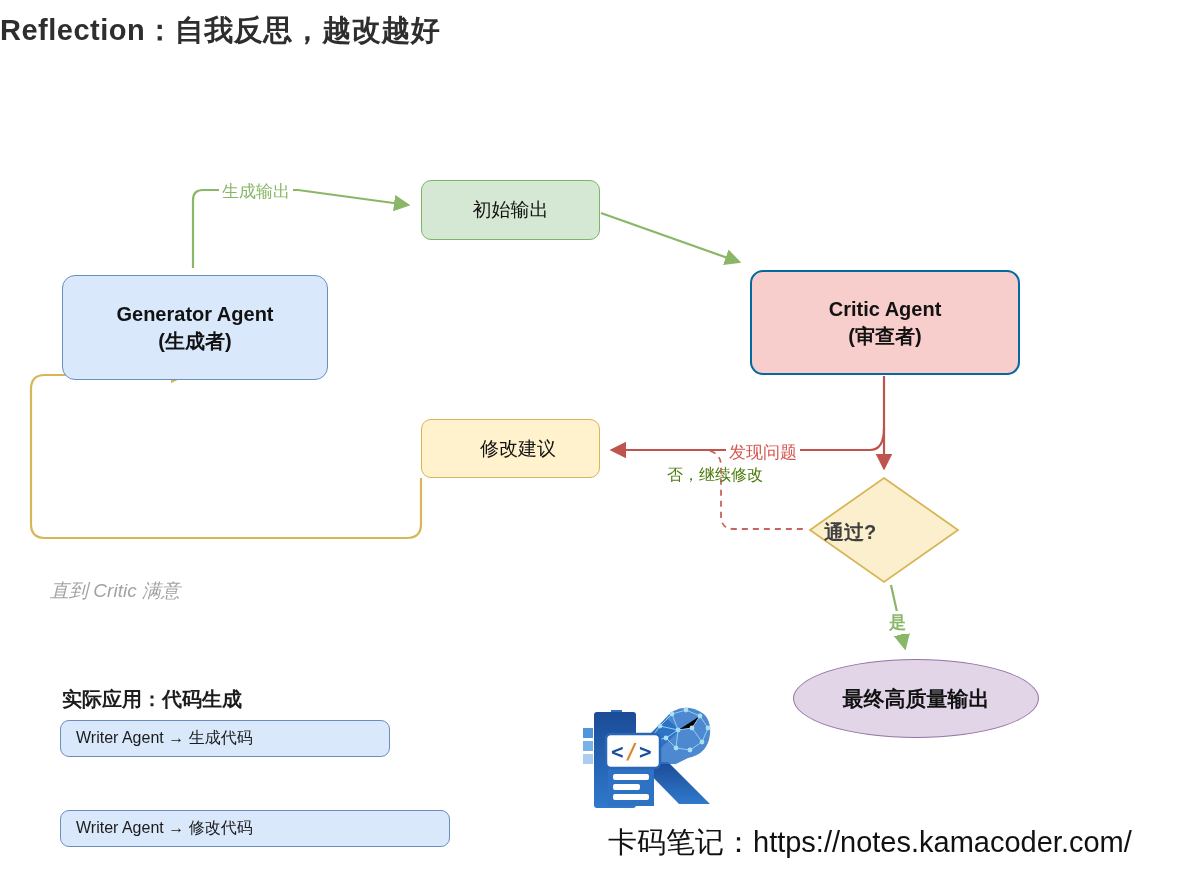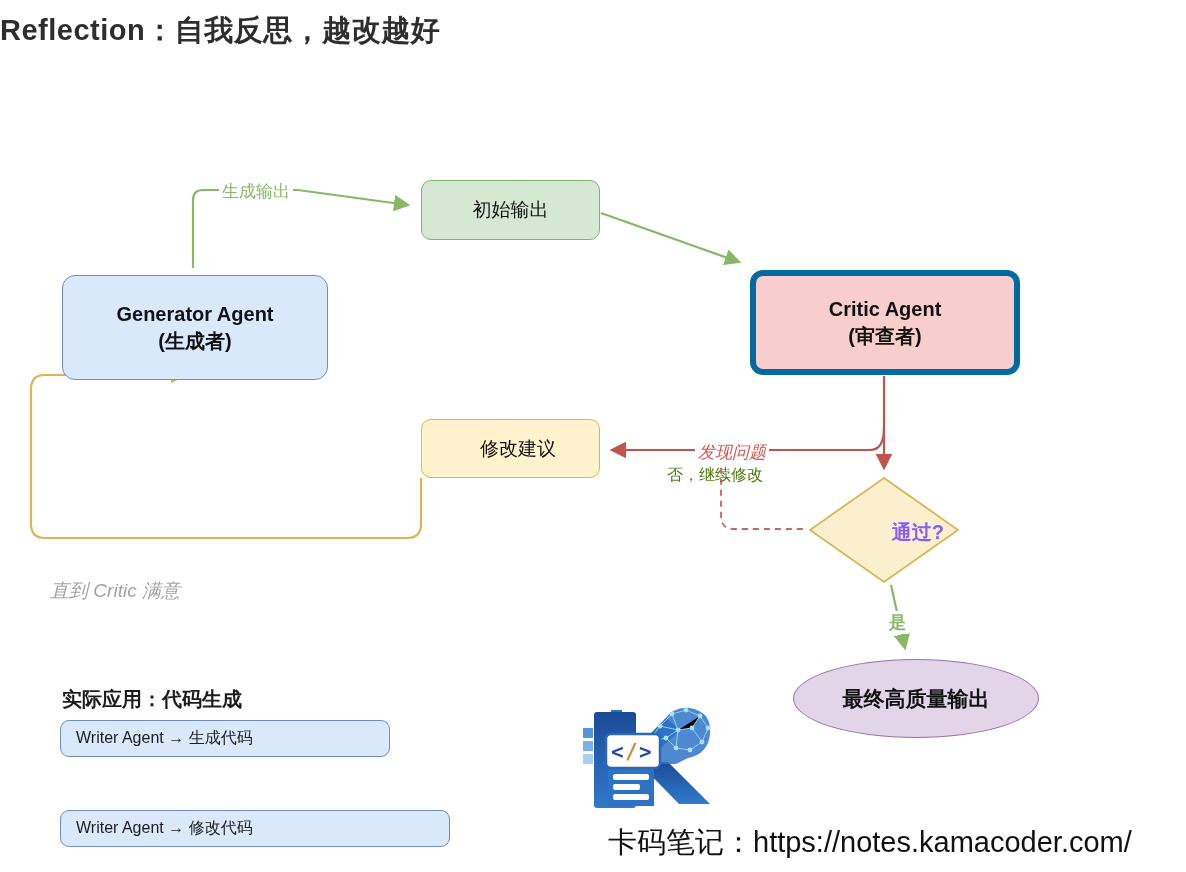--- a/index.html
+++ b/index.html
@@ -13,30 +13,30 @@
   }
   svg.wires{position:absolute;left:0;top:0;z-index:1;}
   .node{
     position:absolute;box-sizing:border-box;display:flex;flex-direction:column;
     align-items:center;justify-content:center;text-align:center;color:#121212;z-index:2;
   }
   .node.big{font-size:20px;font-weight:bold;line-height:27px;border-radius:13px;}
   .node.small{font-size:19px;font-weight:400;border-radius:10px;}
   .blue{background:#dae8fc;border:1.6px solid #6c8ebf;}
   .green{background:#d5e8d4;border:1.6px solid #82b366;}
-  .red{background:#f8cecc;border:6px solid #0369a1;}
+  .red{background:#f8cecc;border:2px solid #0369a1;}
   .yellow{background:#fff2cc;border:1.6px solid #d6b656;}
   .purple{background:#e1d5e7;border:1.6px solid #9673a6;}
   .wire-label{position:absolute;z-index:3;background:#ffffff;padding:0 3px;white-space:nowrap;}
   .lbl-green{color:#8ab668;font-size:17px;}
   .lbl-red{color:#d5544e;font-size:17px;}
   .lbl-black{color:#4d7c0f;font-size:16px;background:transparent;}
   .diamond-label{
-    position:absolute;left:824px;top:519px;width:120px;text-align:right;
-    font-size:20px;font-weight:bold;color:#8b5cf6;z-index:3;
+    position:absolute;left:824px;top:519px;width:120px;text-align:left;
+    font-size:20px;font-weight:bold;color:#404040;z-index:3;
   }
   .ellipse{
     position:absolute;left:793px;top:659px;width:244px;height:77px;border-radius:50%;
     display:flex;align-items:center;justify-content:center;
     font-size:21px;font-weight:bold;color:#121212;z-index:2;
   }
   .loop-note{
     position:absolute;left:14px;top:578px;width:202px;text-align:center;
     font-style:italic;color:#a3a3a3;font-size:19px;line-height:25px;z-index:2;
   }
@@ -105,21 +105,21 @@
     <div>(审查者)</div>
   </div>
 
   <div class="node small yellow" style="left:421px;top:419px;width:179px;height:59px;padding-left:15px;">修改建议</div>
 
   <div class="diamond-label">通过?</div>
 
   <div class="ellipse purple">最终高质量输出</div>
 
   <div class="wire-label lbl-green" style="left:219px;top:180px;">生成输出</div>
-  <div class="wire-label lbl-red" style="left:695px;top:441px;font-style:italic;">发现问题</div>
+  <div class="wire-label lbl-red" style="left:726px;top:441px;">发现问题</div>
   <div class="wire-label lbl-black" style="left:664px;top:465px;">否，继续修改</div>
   <div class="wire-label lbl-green" style="left:886px;top:611px;font-weight:bold;">是</div>
 
   <div class="loop-note">
     <div>直到 Critic 满意</div>
   </div>
 
   <div class="app-heading">实际应用：代码生成</div>
   <div class="app-item i0 blue">Writer Agent → 生成代码</div>
   <div class="app-item i2 blue">Writer Agent → 修改代码</div>

